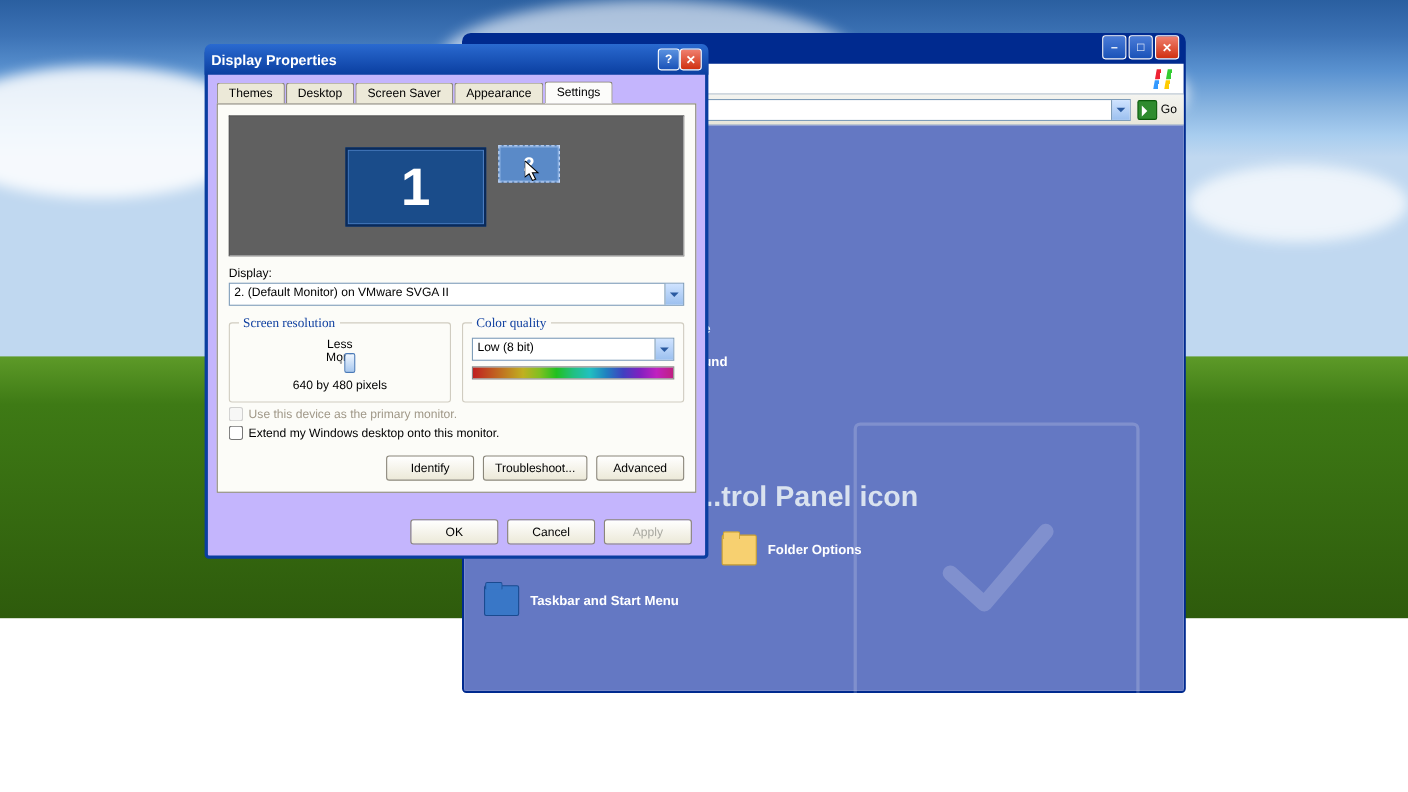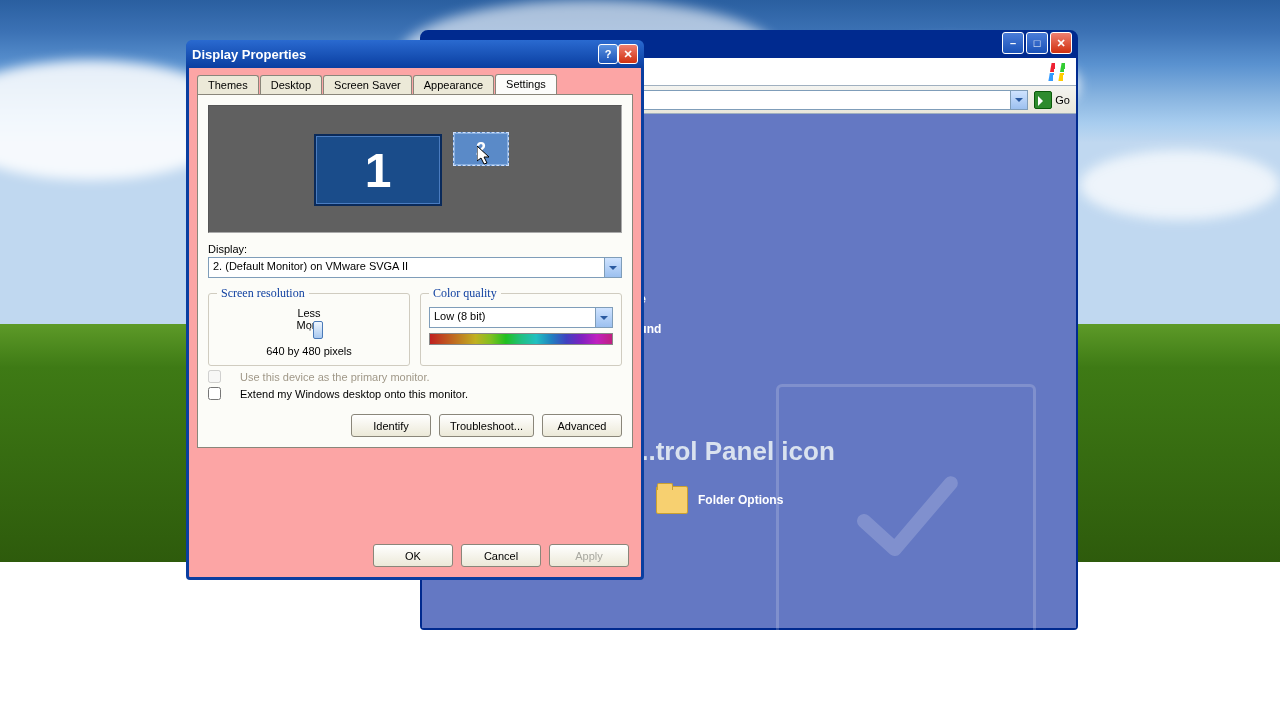--- a/index.html
+++ b/index.html
@@ -104,24 +104,24 @@
     border-radius:2px; position:relative;
   }
   .cp-item .ico:before { content:""; position:absolute; left:0;top:-4px;width:14px;height:6px;background:#f7d070;border:1px solid #caa030;border-bottom:none;border-radius:2px 2px 0 0;}
   .cp-item.taskbar .ico { background:#3977c7; border-color:#1a4a90;}
   .cp-item.taskbar .ico:before{ background:#3977c7; border-color:#1a4a90;}
   .cp-side-text { position:absolute; color:#fff; font-size:12px; font-weight:bold; }
 
   
   .dlg {
     position:absolute; left:186px; top:40px;
-    width:458px; height:540px;
+    width:458px; height:468px;
     border: 3px solid #0a3ea0;
     border-radius: 8px 8px 4px 4px;
-    background: #fca5a5;
+    background: #c4b5fd;
   }
   .dlg-title {
     height:28px; margin:-3px -3px 0 -3px;
     background: linear-gradient(#2a6ad0,#0a3ea0);
     border-radius:6px 6px 0 0;
     display:flex; align-items:center; padding:0 6px;
     color:#fff; font-weight:bold; font-size:13px;
   }
   .dlg-title .spacer{flex:1;}
   .dlg-title .tbtn{width:20px;height:20px;}
@@ -178,21 +178,21 @@
   .slider-thumb{position:absolute;top:2px;width:10px;height:18px;background:linear-gradient(#f0f7ff,#a8c8ef);border:1px solid #4a7ab8;border-radius:2px;}
   .slider-ticks{position:absolute;left:0;right:0;top:14px;display:flex;justify-content:space-between;}
   .slider-ticks i{width:1px;height:4px;background:#888;}
   .res-text{ text-align:center; font-size:11px; margin-top:14px;}
   .color-combo{ width:100%; }
   .spectrum {
     height:12px; margin-top:5px; border:1px solid #888;
     background: linear-gradient(90deg,
       #c02020,#c05020,#c08020,#c0b020,#80c020,#20c020,#20c080,#20c0c0,#2080c0,#4040c0,#8020c0,#c020c0,#c02080);
   }
-  .chk { display:flex; align-items:center; gap:19px; font-size:11px; margin-top:4px;}
+  .chk { display:flex; align-items:center; gap:5px; font-size:11px; margin-top:4px;}
   .chk.disabled{ color:#a09888;}
   .chk input{ margin:0;}
   .btn-row { position:absolute; right:10px; bottom:10px; display:flex; gap:8px;}
   .btn {
     min-width:80px; height:23px; padding:0 10px;
     background: linear-gradient(#fff,#ece9d8);
     border:1px solid #8a867a; border-radius:3px;
     font-size:11px; cursor:default;
     display:flex;align-items:center;justify-content:center;
   }
@@ -233,20 +233,24 @@
           <polyline points="20,55 42,75 82,28" stroke="#fff" stroke-width="10" fill="none" stroke-linecap="round" stroke-linejoin="round"></polyline>
         </svg>
     </div>
     <div class="cp-side-text" style="left:200px;top:178px;">...ne</div>
     <div class="cp-side-text" style="left:200px;top:208px;">...ound</div>
     <div class="cp-side-text" style="left:200px;top:258px;">...n</div>
     <div class="cp-heading" style="left:212px;top:322px;">...trol Panel icon</div>
     <div class="cp-item" style="left:234px;top:372px;">
       <div class="ico"></div>
       <span>Folder Options</span>
+    </div>
+    <div class="cp-item taskbar" style="left:18px;top:418px;">
+      <div class="ico"></div>
+      <span>Taskbar and Start Menu</span>
     </div>
   </div>
 </div>
 
 <div class="dlg">
   <div class="dlg-title">
     <span>Display Properties</span>
     <span class="spacer"></span>
     <div class="tbtn help">?</div>
     <div class="tbtn close">✕</div>

